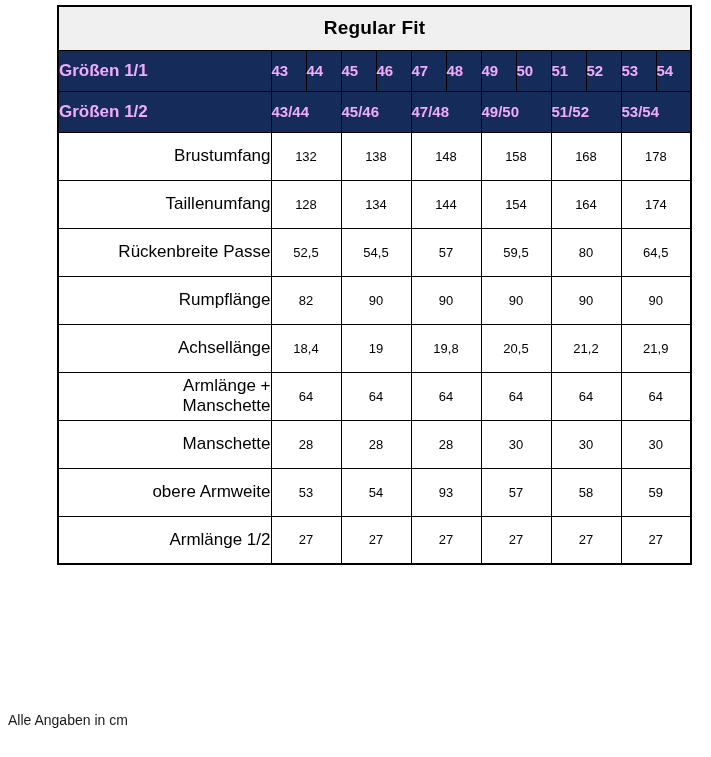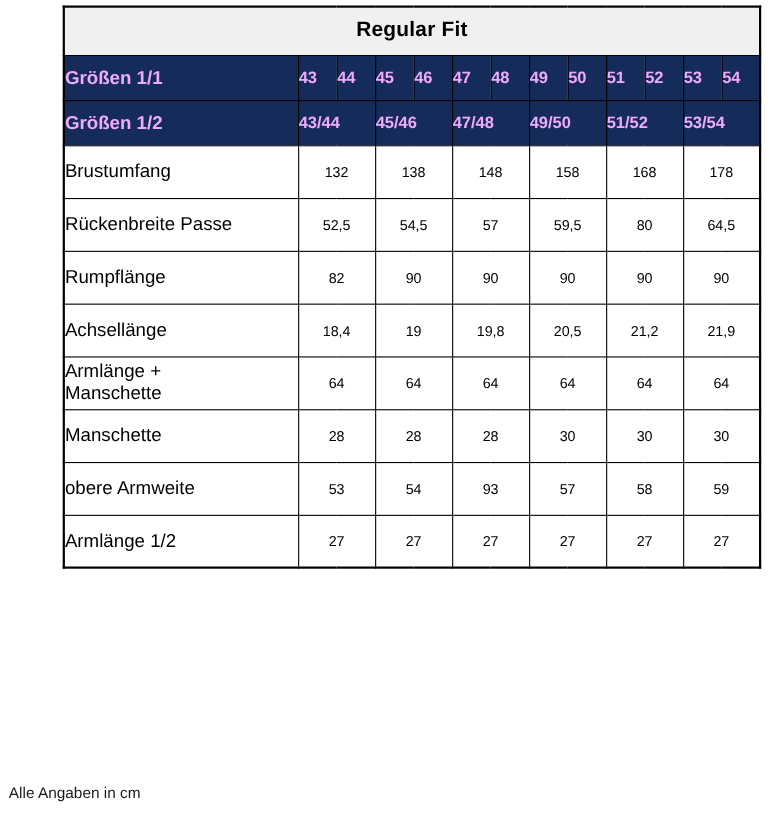--- a/index.html
+++ b/index.html
@@ -72,21 +72,21 @@
     font-size: 15px;
     font-weight: bold;
     text-align: left;
     height: 41px;
   }
   
   .data-row td { background: #ffffff; }
   .row-label {
     font-size: 17px;
     color: #000000;
-    text-align: left;
+    text-align: right;
     padding-left: 13px;
     padding-right: 4px;
     height: 48px;
     line-height: 1.18;
   }
   .row-label.two-line { line-height: 1.18; }
   .row-value {
     font-size: 13px;
     color: #000000;
     text-align: center;
@@ -156,20 +156,29 @@
           <tr class="data-row">
             <td class="row-label">Brustumfang</td>
             <td class="row-value" colspan="2">132</td>
             <td class="row-value" colspan="2">138</td>
             <td class="row-value" colspan="2">148</td>
             <td class="row-value" colspan="2">158</td>
             <td class="row-value" colspan="2">168</td>
             <td class="row-value" colspan="2">178</td>
           </tr>
           <tr class="data-row">
+            <td class="row-label">Taillenumfang</td>
+            <td class="row-value" colspan="2">128</td>
+            <td class="row-value" colspan="2">134</td>
+            <td class="row-value" colspan="2">144</td>
+            <td class="row-value" colspan="2">154</td>
+            <td class="row-value" colspan="2">164</td>
+            <td class="row-value" colspan="2">174</td>
+          </tr>
+          <tr class="data-row">
             <td class="row-label">Rückenbreite Passe</td>
             <td class="row-value" colspan="2">52,5</td>
             <td class="row-value" colspan="2">54,5</td>
             <td class="row-value" colspan="2">57</td>
             <td class="row-value" colspan="2">59,5</td>
             <td class="row-value" colspan="2">80</td>
             <td class="row-value" colspan="2">64,5</td>
           </tr>
           <tr class="data-row">
             <td class="row-label">Rumpflänge</td>

